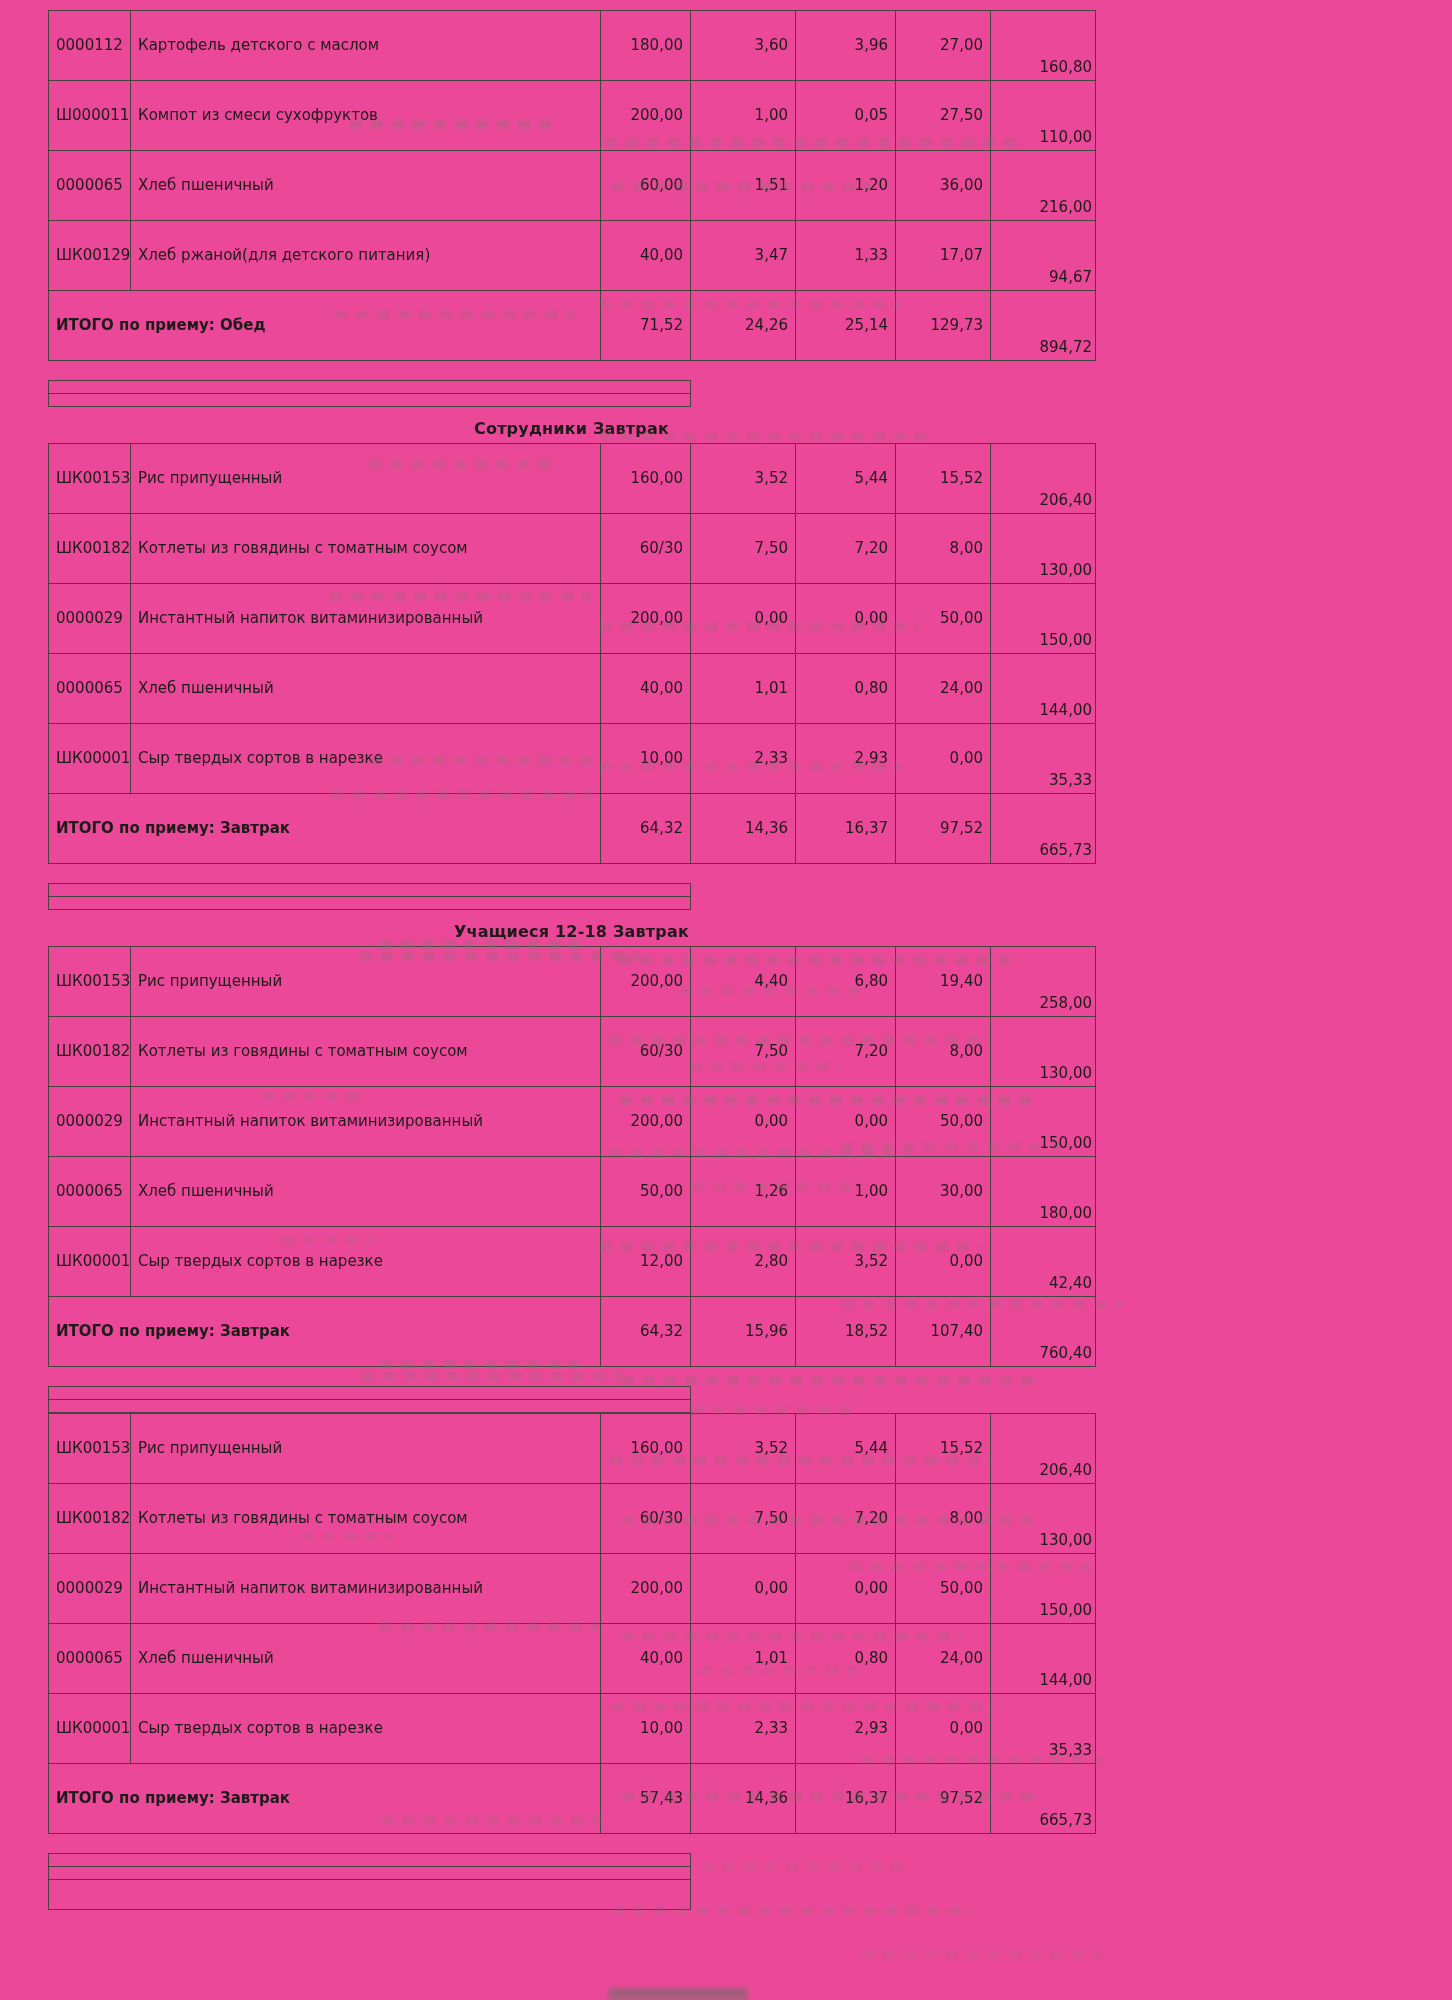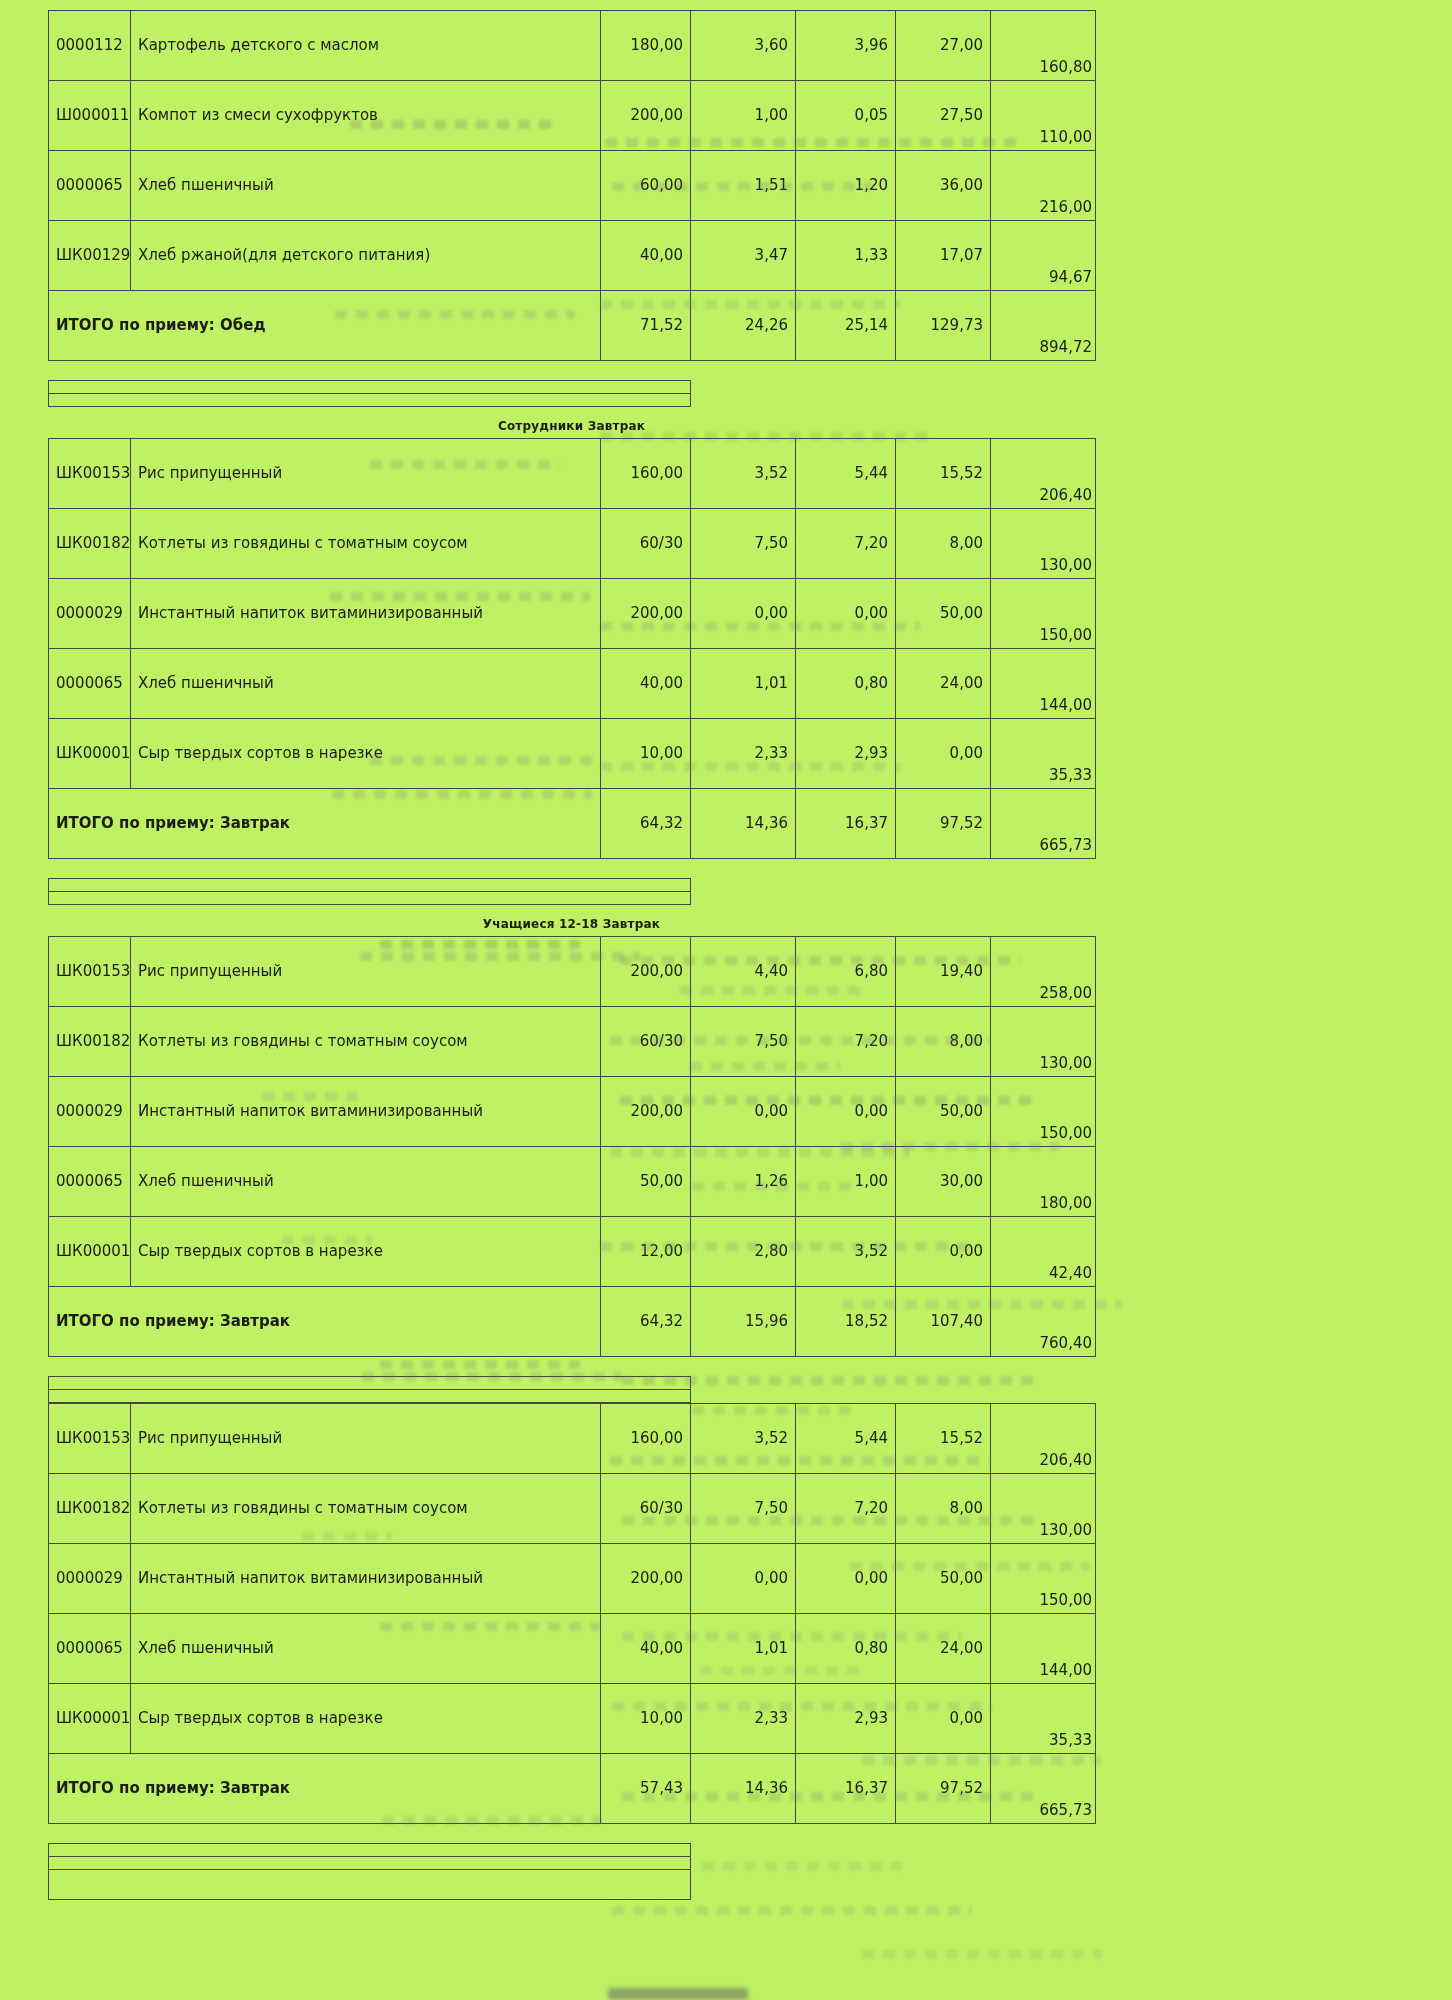--- a/index.html
+++ b/index.html
@@ -1,40 +1,40 @@
 <!DOCTYPE html>
 <html><head>
 <meta charset="utf-8">
 <style>
   * { margin:0; padding:0; box-sizing:border-box; }
   html,body { background:#9a9a96; }
   .page {
     position:relative; width:1452px; height:2000px;
-    background:#bef264; overflow:hidden;
+    background:#ec4899; overflow:hidden;
     font-family:"DejaVu Sans","Liberation Sans",sans-serif;
     color:#1c1c18;
   }
   .content { position:absolute; left:48px; top:10px; width:1047px; }
 
   table.grid { border-collapse:collapse; table-layout:fixed; width:1047px; }
   table.grid td {
     border:1px solid #45453e; font-size:15px; line-height:19px;
     padding:3px 7px; height:27px; overflow:hidden; white-space:nowrap;
     vertical-align:middle;
   }
   td.num { text-align:right; }
   td.qty { padding-right:22px; }
   td.last { border-right:none; padding-right:0; text-align:right; }
   td.last .clip { display:inline-block; margin-right:-4px;margin-top:44px; }
   tr.total-row td { font-size:15px; }
   td.tlabel { font-weight:bold; }
   .b { font-weight:normal; }
 
   .sec-title {
-    width:1047px; text-align:center; font-weight:bold; font-size:12px;
+    width:1047px; text-align:center; font-weight:bold; font-size:16px;
     margin:12px 0 5px 0; letter-spacing:.2px;
   }
   table.spacer { border-collapse:collapse; margin-top:19px; }
   table.spacer td { border:1px solid #45453e; width:642px; padding:0; }
   table.spacer td.thin { height:13px; }
   table.spacer td.tall { height:30px; }
 
   .art {
     position:absolute; height:9px; border-radius:2px;
     background:repeating-linear-gradient(90deg, rgba(118,118,110,.9) 0 12px, rgba(118,118,110,0) 12px 21px);

